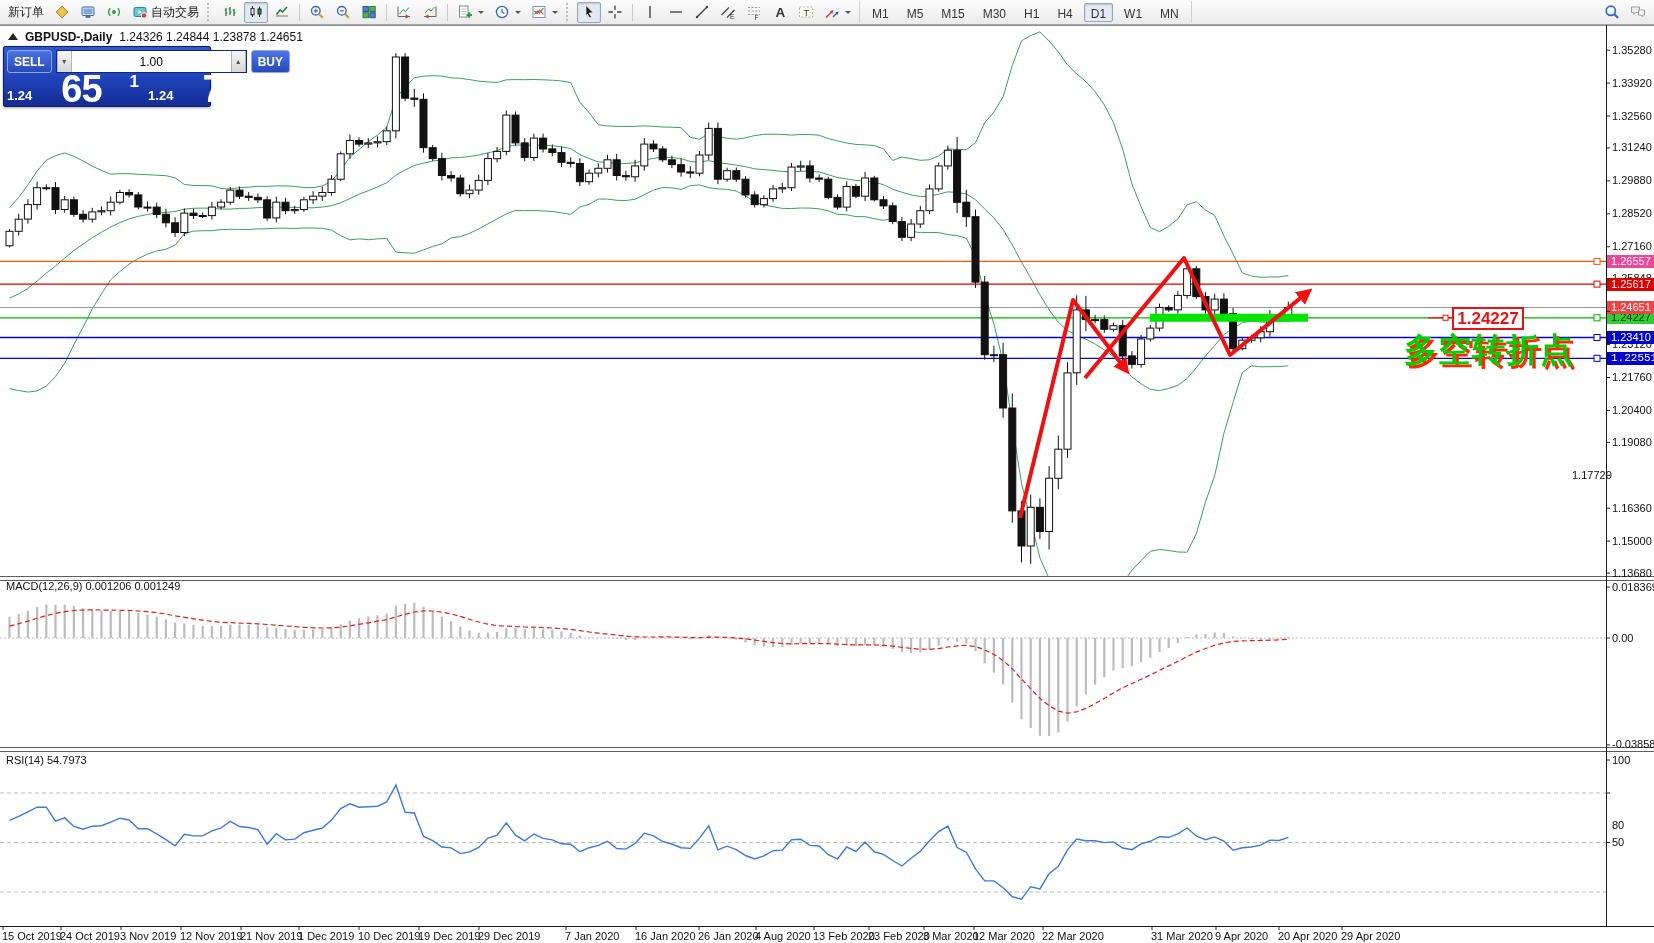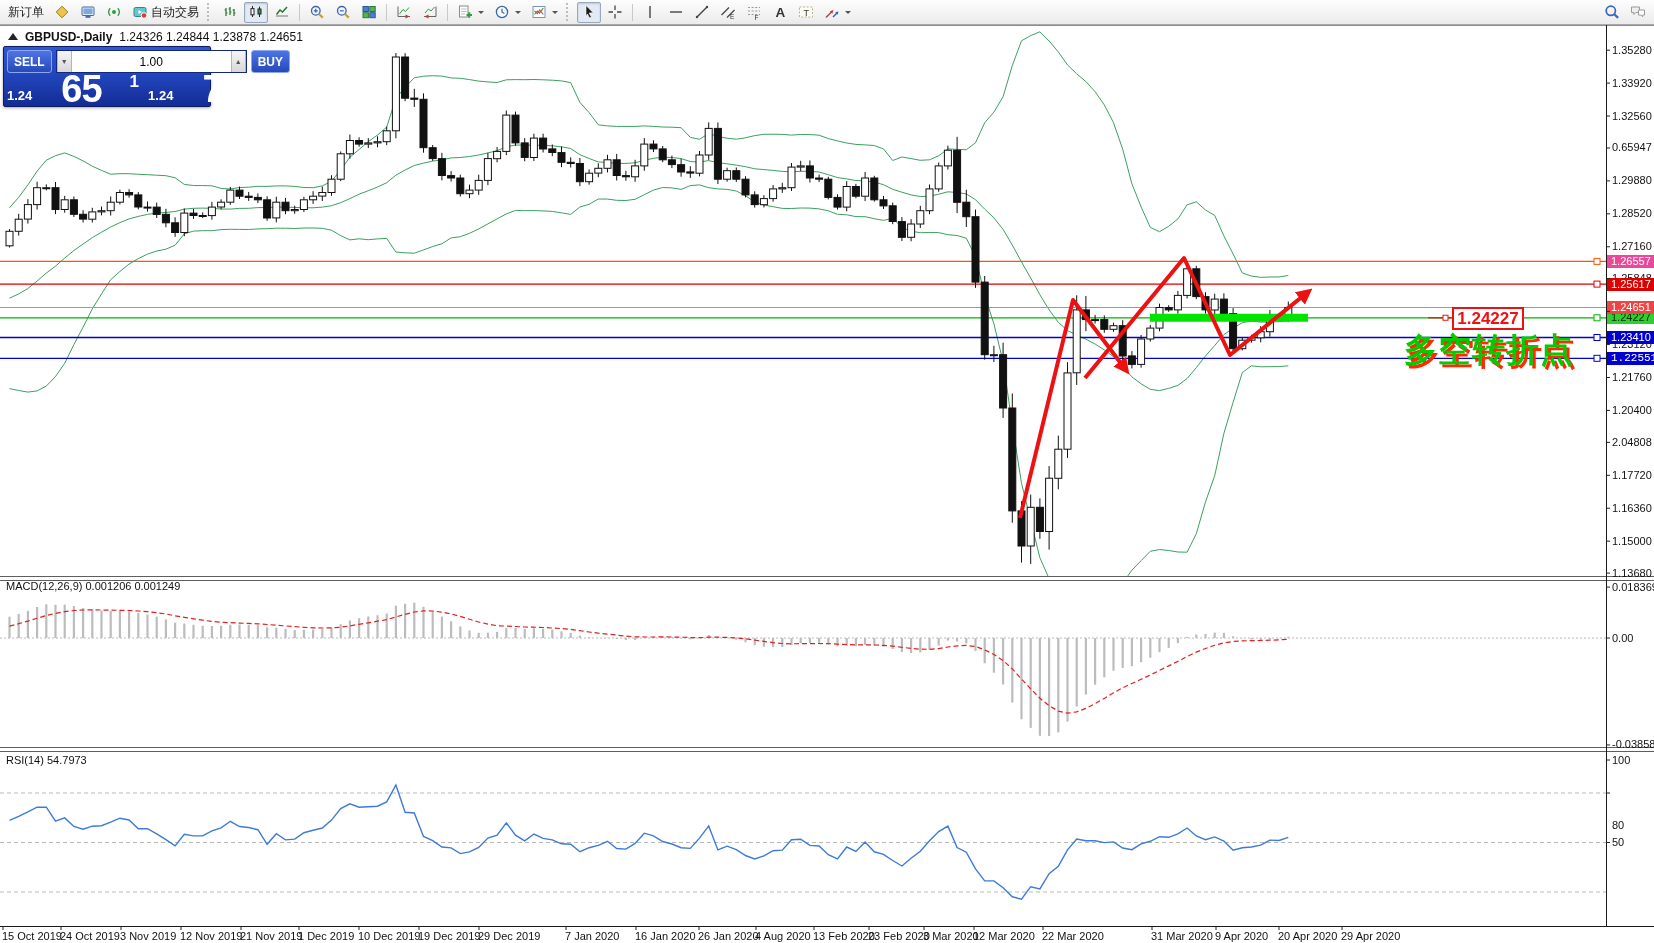--- a/index.html
+++ b/index.html
@@ -299,20 +299,31 @@
           <span class="ticon">
             <svg width="16" height="16" viewBox="0 0 16 16" font-family="Liberation Sans,sans-serif">
               <path d="M2 13.5L8 7.5" stroke="#b04343" stroke-width="1.4"></path>
               <polygon points="9.5,6 5.8,7.2 8.3,9.7" fill="#b04343"></polygon>
               <path d="M9 13l4.5-4.5" stroke="#3a66a8" stroke-width="1.4"></path>
               <polygon points="14.5,7.5 11.2,8.3 13.7,10.8" fill="#3a66a8"></polygon>
             </svg>
           </span>
           <span class="caret"></span>
         </button>
+      </div>
+      <div class="tfgroup">
+        <button class="tfbtn">M1</button>
+        <button class="tfbtn">M5</button>
+        <button class="tfbtn">M15</button>
+        <button class="tfbtn">M30</button>
+        <button class="tfbtn">H1</button>
+        <button class="tfbtn">H4</button>
+        <button class="tfbtn active">D1</button>
+        <button class="tfbtn">W1</button>
+        <button class="tfbtn">MN</button>
       </div>
       <span class="tspacer"></span>
       <button class="tbtn">
         <span class="ticon">
           <svg width="16" height="16" viewBox="0 0 16 16" font-family="Liberation Sans,sans-serif">
             <circle cx="6.8" cy="6.8" r="4.6" fill="none" stroke="#3566c4" stroke-width="1.7"></circle>
             <path d="M10.3 10.3l3.8 3.6" stroke="#3566c4" stroke-width="2.2"></path>
           </svg>
         </span>
       </button>
@@ -885,31 +896,31 @@
 
   <div class="sep" style="top:576px"></div>
   <div class="sep" style="top:747px"></div>
   <div class="bot"></div>
   <div class="axisline"></div>
 
   <div id="labels">
       <div class="ylab" style="position: absolute; left: 1612px; top: 43.6719px;">1.35280</div>
       <div class="ylab" style="position: absolute; left: 1612px; top: 76.5975px;">1.33920</div>
       <div class="ylab" style="position: absolute; left: 1612px; top: 109.523px;">1.32560</div>
-      <div class="ylab" style="position: absolute; left: 1612px; top: 141.48px;">0.65947</div>
+      <div class="ylab" style="position: absolute; left: 1612px; top: 141.48px;">1.31240</div>
       <div class="ylab" style="position: absolute; left: 1612px; top: 174.406px;">1.29880</div>
       <div class="ylab" style="position: absolute; left: 1612px; top: 207.332px;">1.28520</div>
       <div class="ylab" style="position: absolute; left: 1612px; top: 240.257px;">1.27160</div>
       <div class="ylab" style="position: absolute; left: 1612px; top: 272.021px;">1.25848</div>
       <div class="ylab" style="position: absolute; left: 1612px; top: 304.946px;">1.24488</div>
       <div class="ylab" style="position: absolute; left: 1612px; top: 338.066px;">1.23120</div>
       <div class="ylab" style="position: absolute; left: 1612px; top: 370.991px;">1.21760</div>
       <div class="ylab" style="position: absolute; left: 1612px; top: 403.917px;">1.20400</div>
-      <div class="ylab" style="position: absolute; left: 1612px; top: 435.874px;">2.04808</div>
-      <div class="ylab" style="position: absolute; left: 1612px; top: 468.8px; text-align: center;">1.17720</div>
+      <div class="ylab" style="position: absolute; left: 1612px; top: 435.874px;">1.19080</div>
+      <div class="ylab" style="position: absolute; left: 1572px; top: 468.8px; text-align: center;">1.17720</div>
       <div class="ylab" style="position: absolute; left: 1612px; top: 501.725px;">1.16360</div>
       <div class="ylab" style="position: absolute; left: 1612px; top: 534.651px;">1.15000</div>
       <div class="ylab" style="position: absolute; left: 1612px; top: 566.608px;">1.13680</div>
       <div class="ylab" style="position: absolute; left: 1612px; top: 580.581px;">0.018369</div>
       <div class="ylab" style="position: absolute; left: 1612px; top: 631.5px;">0.00</div>
       <div class="ylab" style="position: absolute; left: 1612px; top: 738.458px;">-0.038585</div>
       <div class="ylab" style="position: absolute; left: 1612px; top: 753.5px;">100</div>
       <div class="ylab" style="position: absolute; left: 1612px; top: 786.5px; margin-top: 32px;">80</div>
       <div class="ylab" style="position: absolute; left: 1612px; top: 836px;">50</div>
       <div class="xlab" style="position: absolute; left: 2px; top: 930px;">15 Oct 2019</div>

